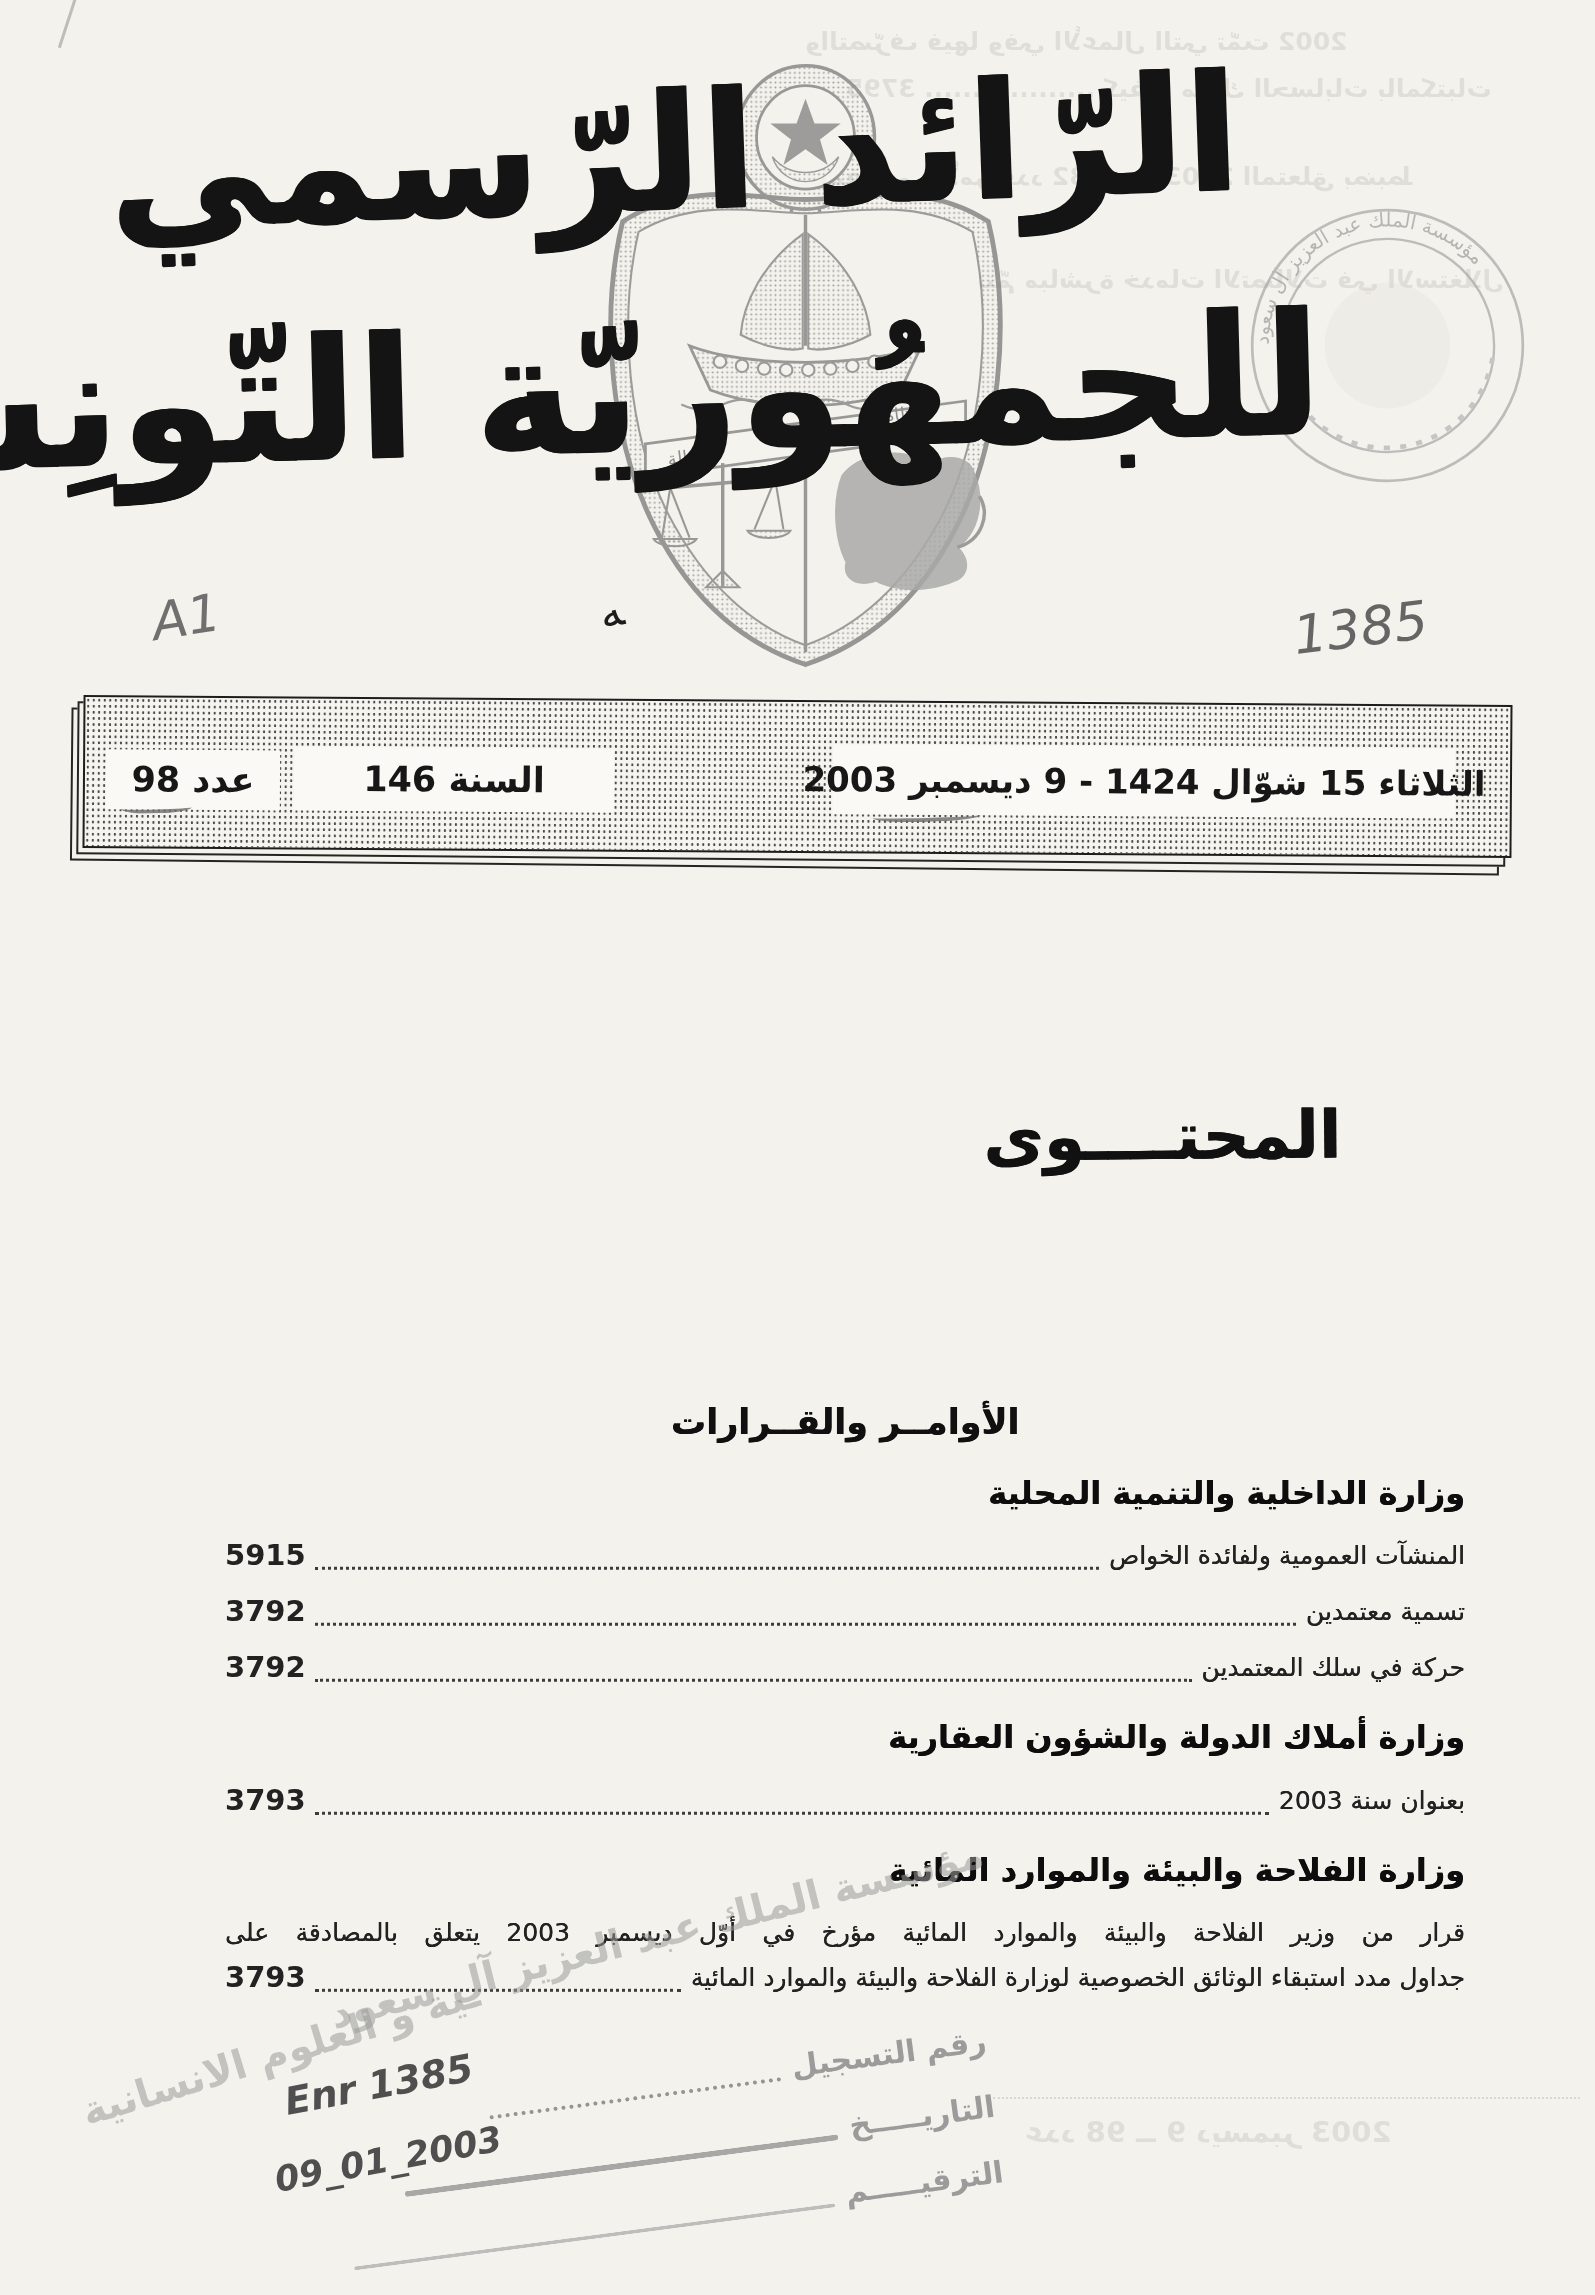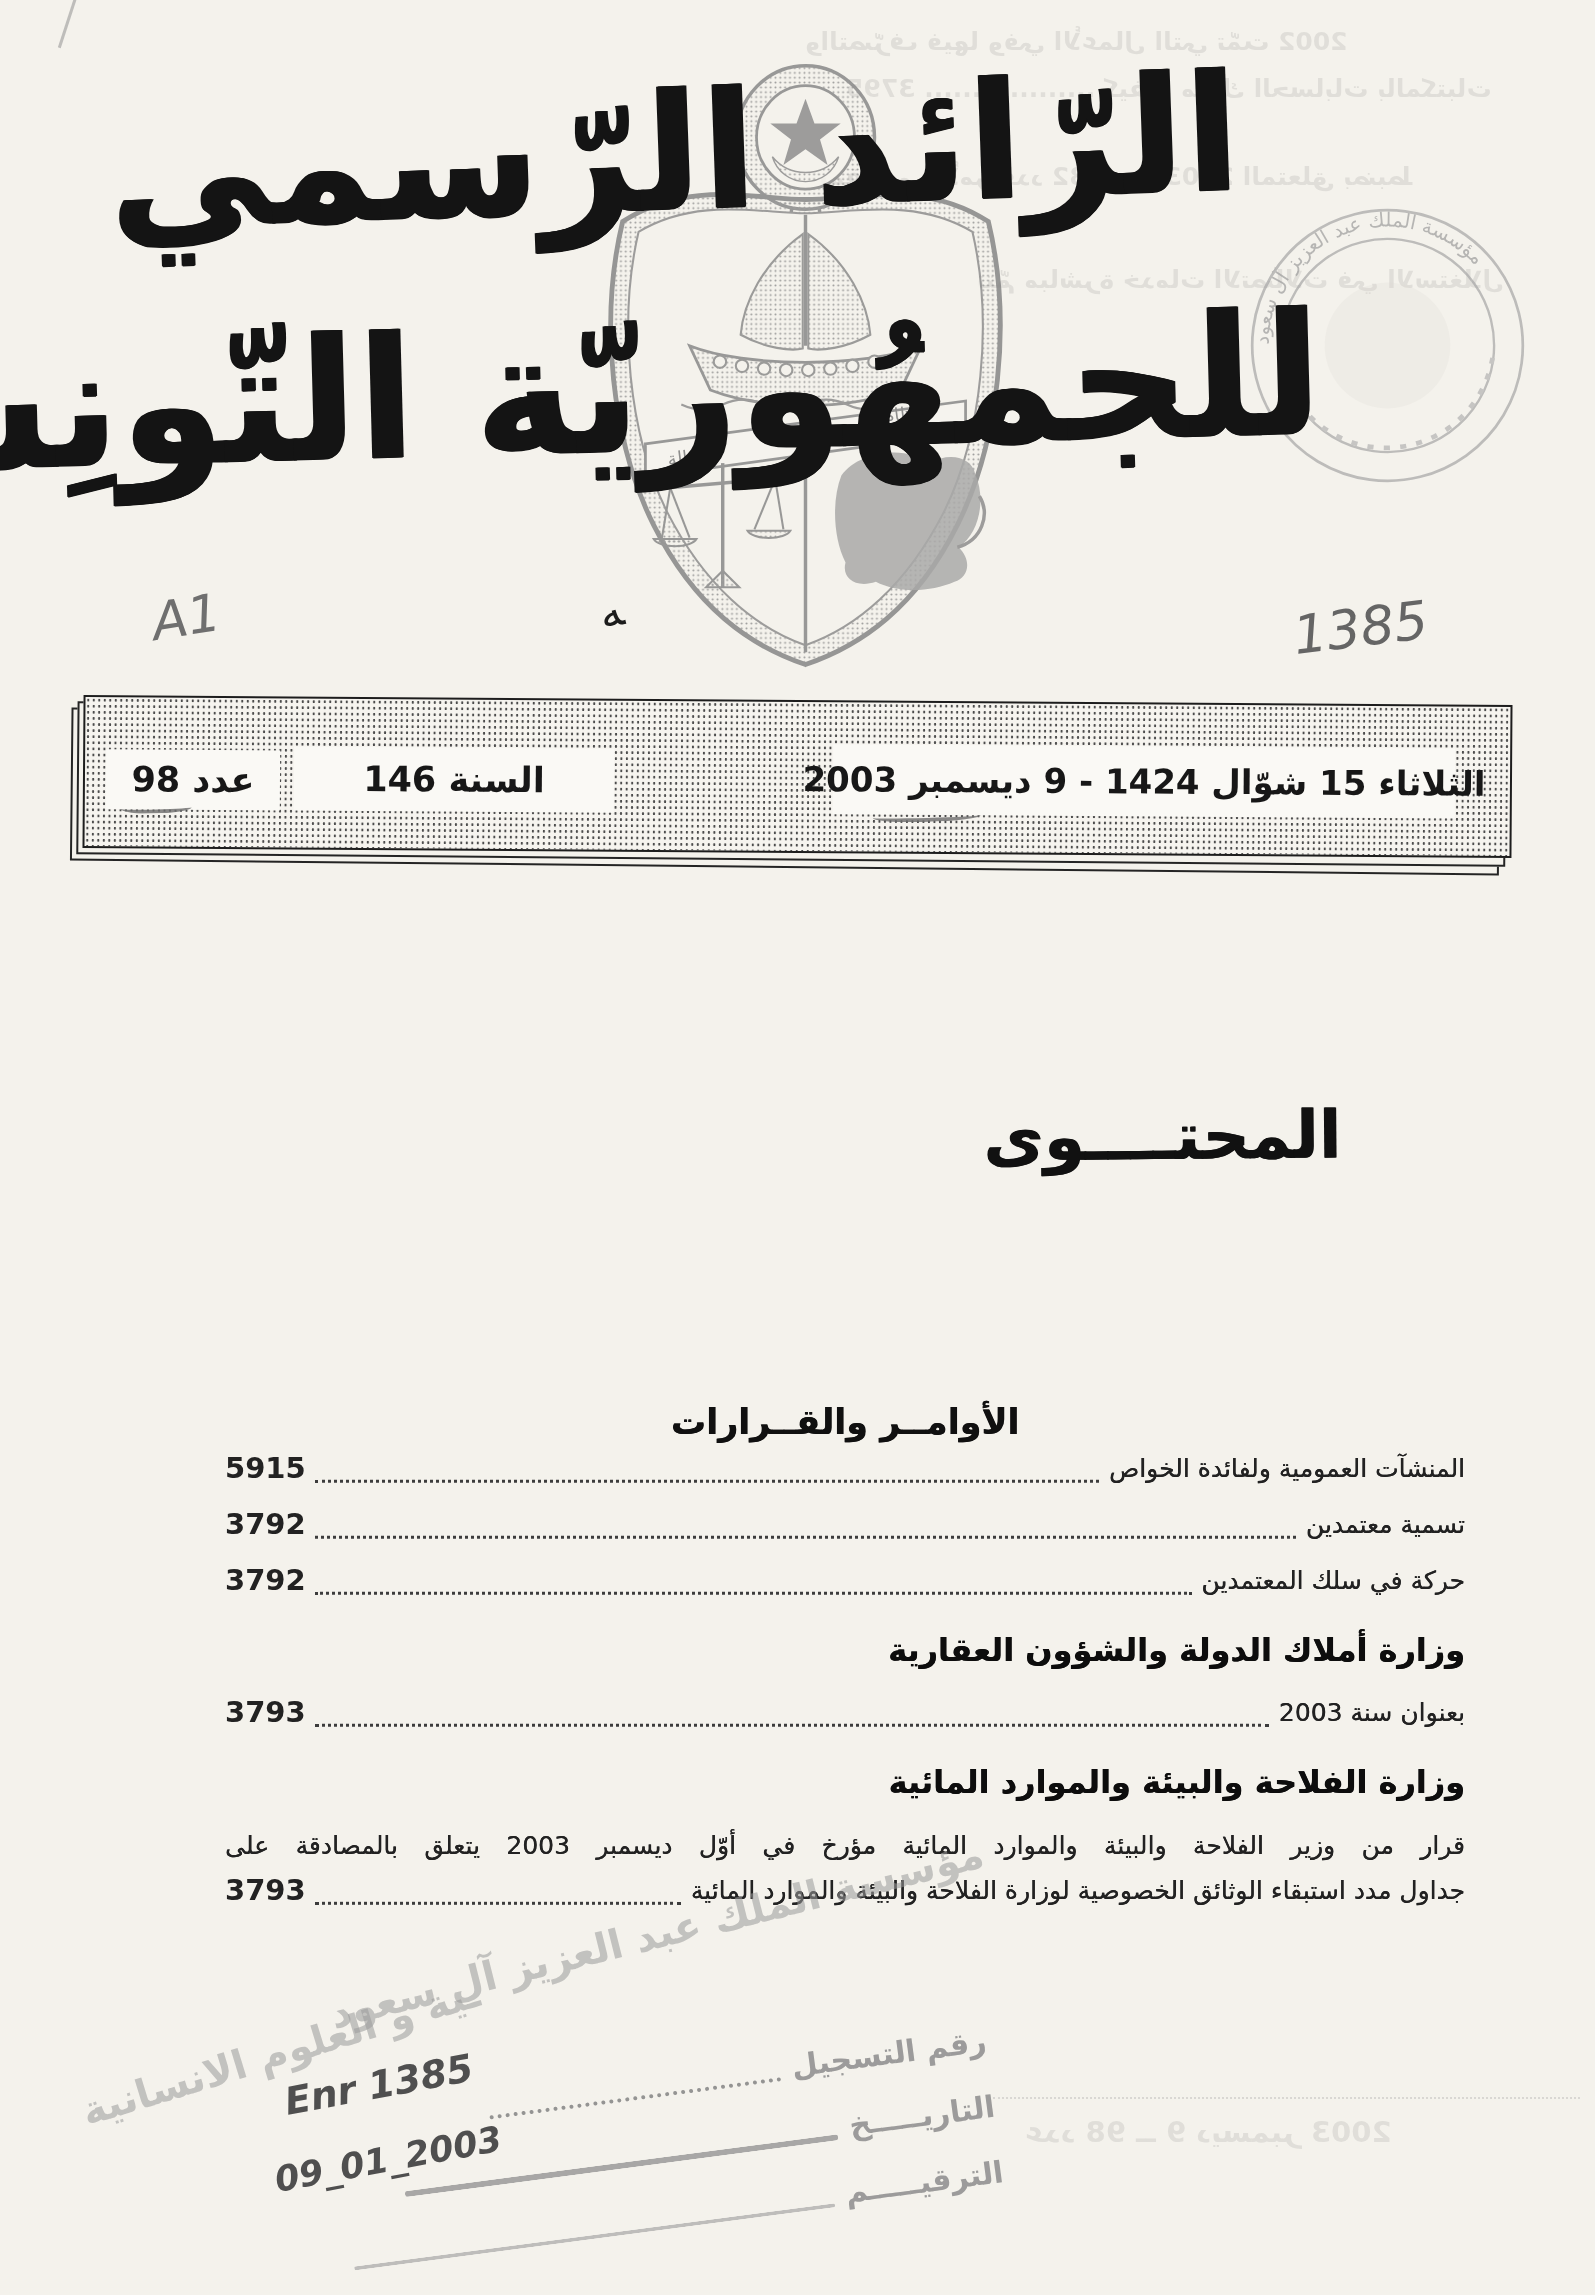--- a/index.html
+++ b/index.html
@@ -213,20 +213,21 @@
     <span>الثلاثاء 15 شوّال 1424 ‏-‏ 9 ديسمبر 2003</span>
     <span class="hand-underline u2003"></span>
   </div>
 </div>
 
 <div class="abs toc-title">المحتــــوى</div>
 
 <div class="abs toc">
   <div class="sec-head">الأوامــر والقــرارات</div>
 
+  <div class="ministry-name">وزارة الداخلية والتنمية المحلية</div>
   <div class="entry">
     <div class="entry-last">
       <span class="tail">المنشآت العمومية ولفائدة الخواص</span>
       <span class="dots"></span>
       <span class="pg">5915</span>
     </div>
   </div>
   <div class="entry">
     <div class="entry-last">
       <span class="tail">تسمية معتمدين</span>

